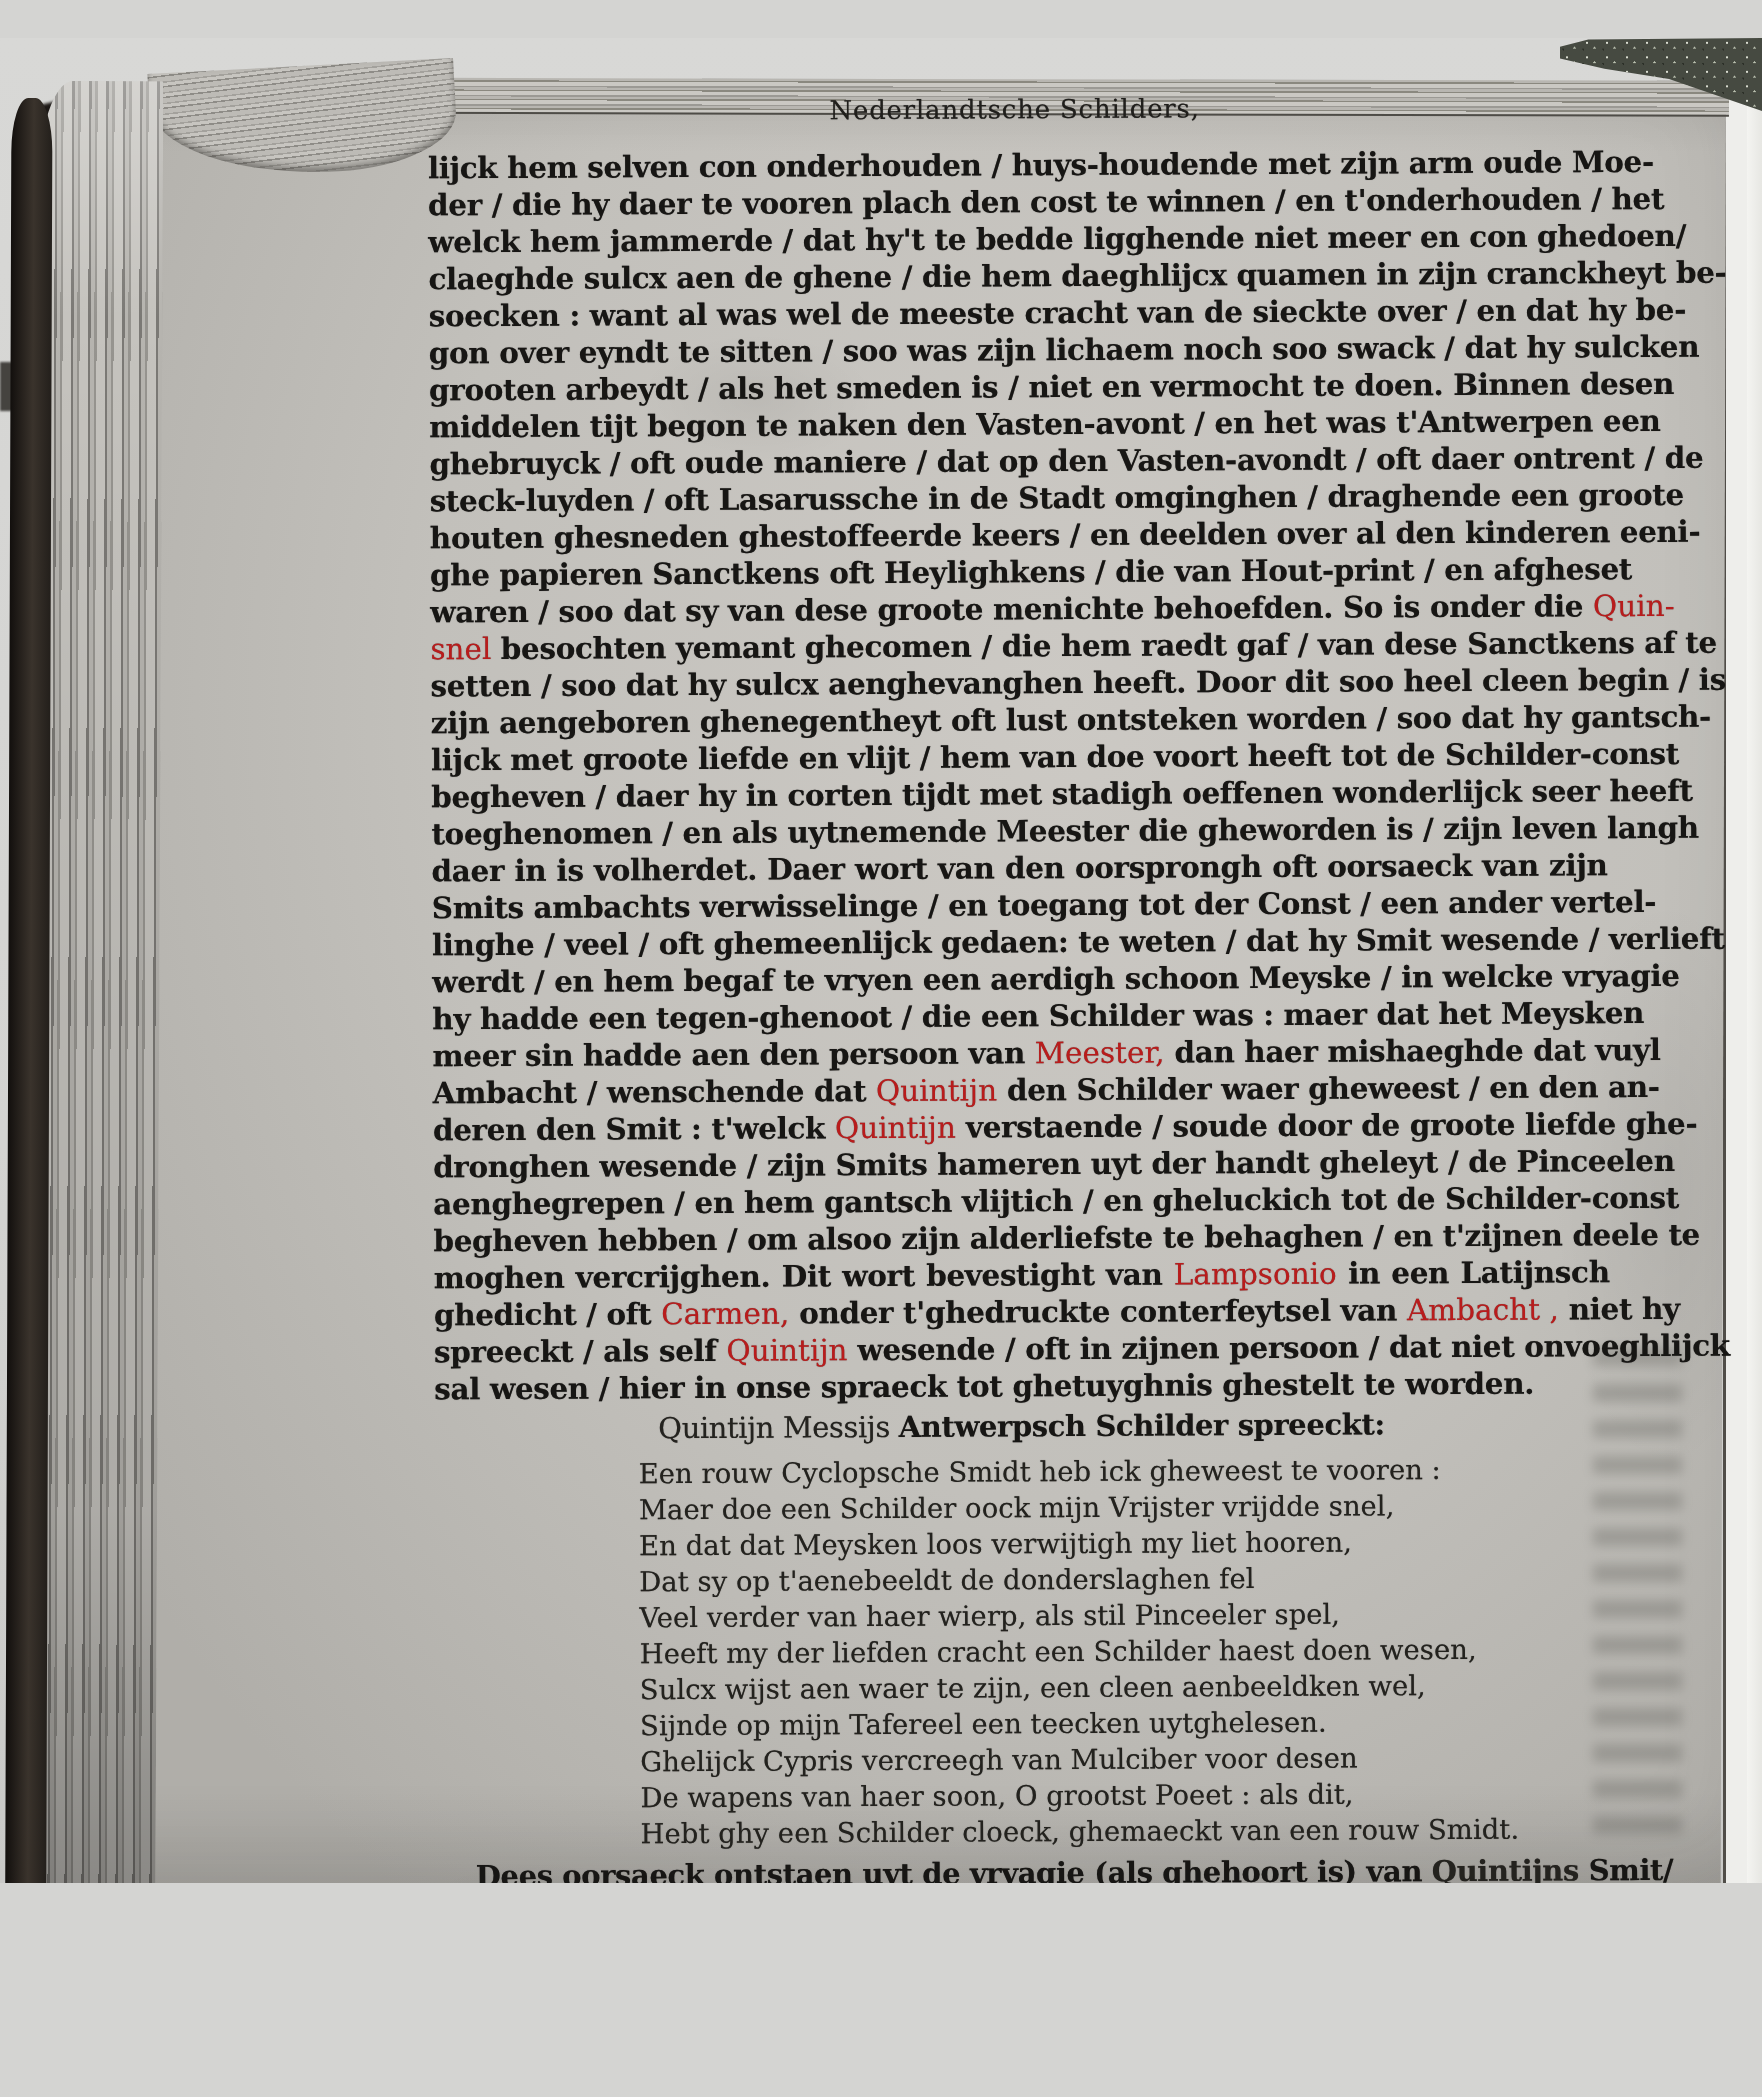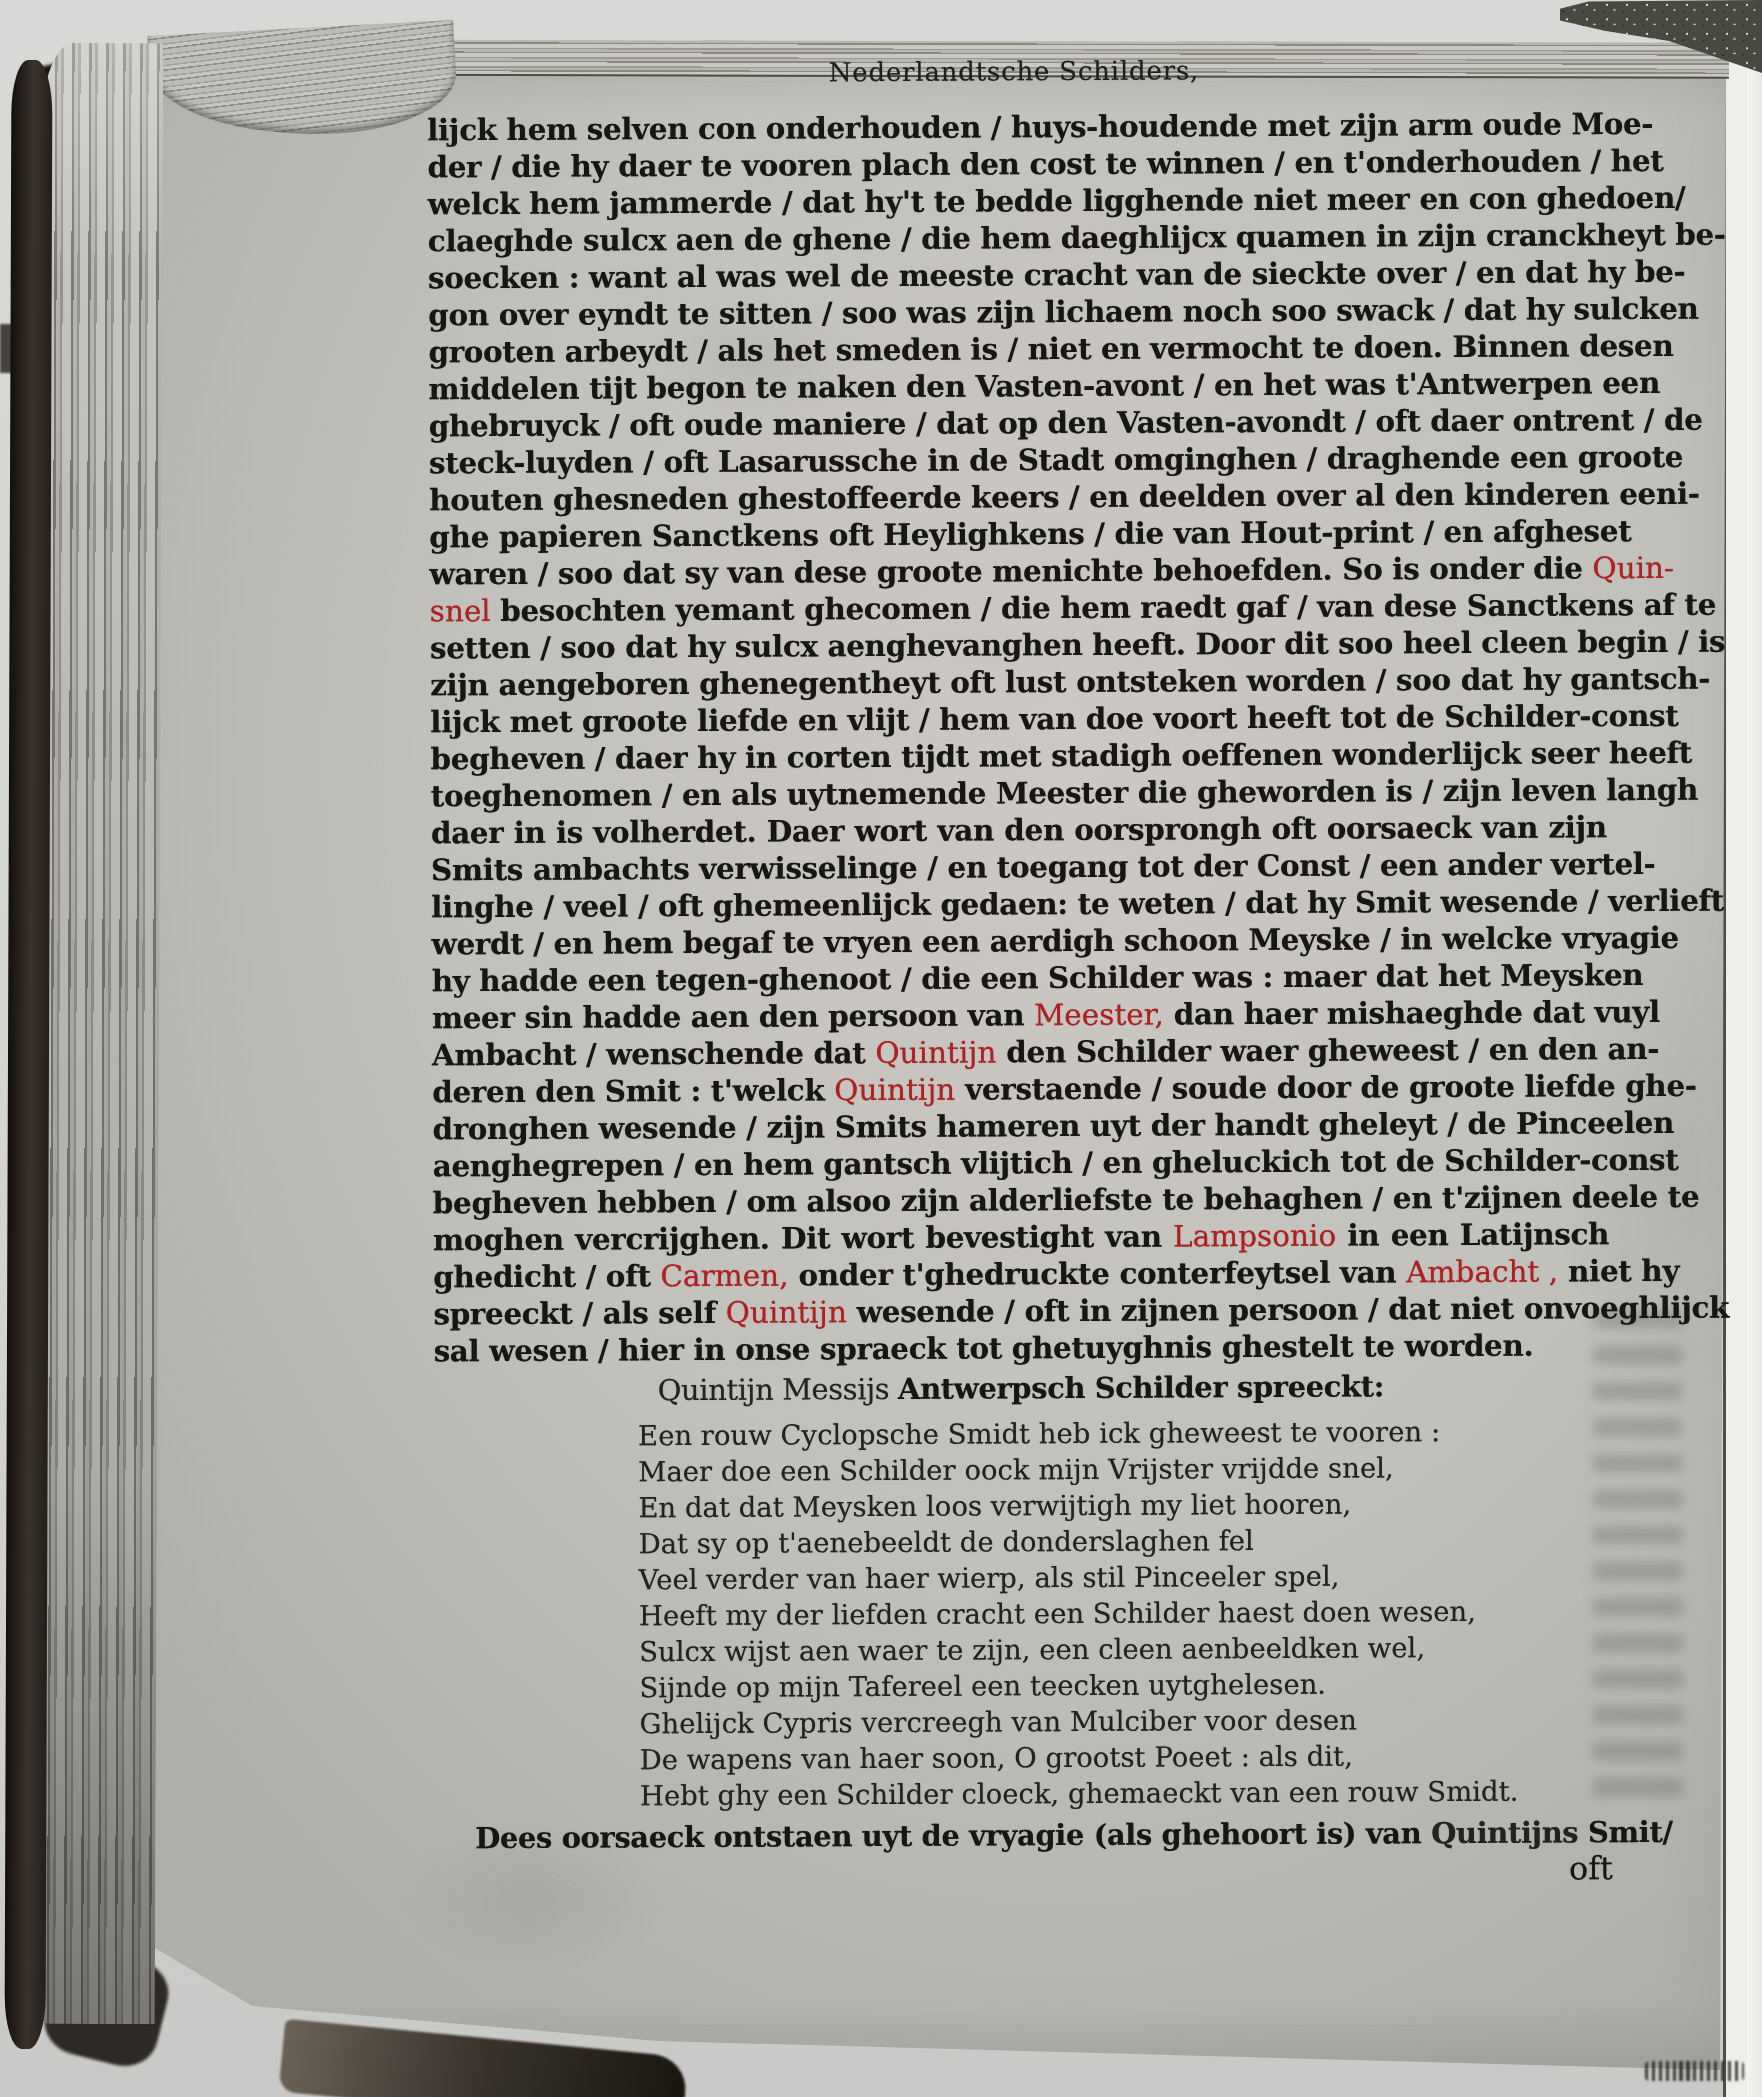--- a/index.html
+++ b/index.html
@@ -1,18 +1,18 @@
 <!DOCTYPE html>
 <html style="font-size:12.2px"><head>
 <meta charset="utf-8">
 <style>
   html,body{margin:0;padding:0;}
   body{width:1762px;height:2097px;overflow:hidden;background:#d4d4d2;
        font-family:"DejaVu Serif","Liberation Serif",serif;}
-  .scene{position:absolute;inset:0;width:1762px;height:2097px;overflow:hidden;}
+  .scene{position:absolute;inset:0;width:1762px;height:1845px;overflow:hidden;margin-top:38px;}
 
   
   .backdrop{position:absolute;inset:0;z-index:0;
     background:linear-gradient(180deg,#d8d8d6 0%,#d3d3d1 60%,#c9c9c7 100%);}
 
   
   .fore-edge{position:absolute;left:1723px;top:23px;width:40px;height:2075px;z-index:2;
     background:linear-gradient(90deg,#504d48 0 3.1px,#eeeeeb 3.1px 60%,#f4f4f1 60%,#e6e6e2 100%);}
 
   

